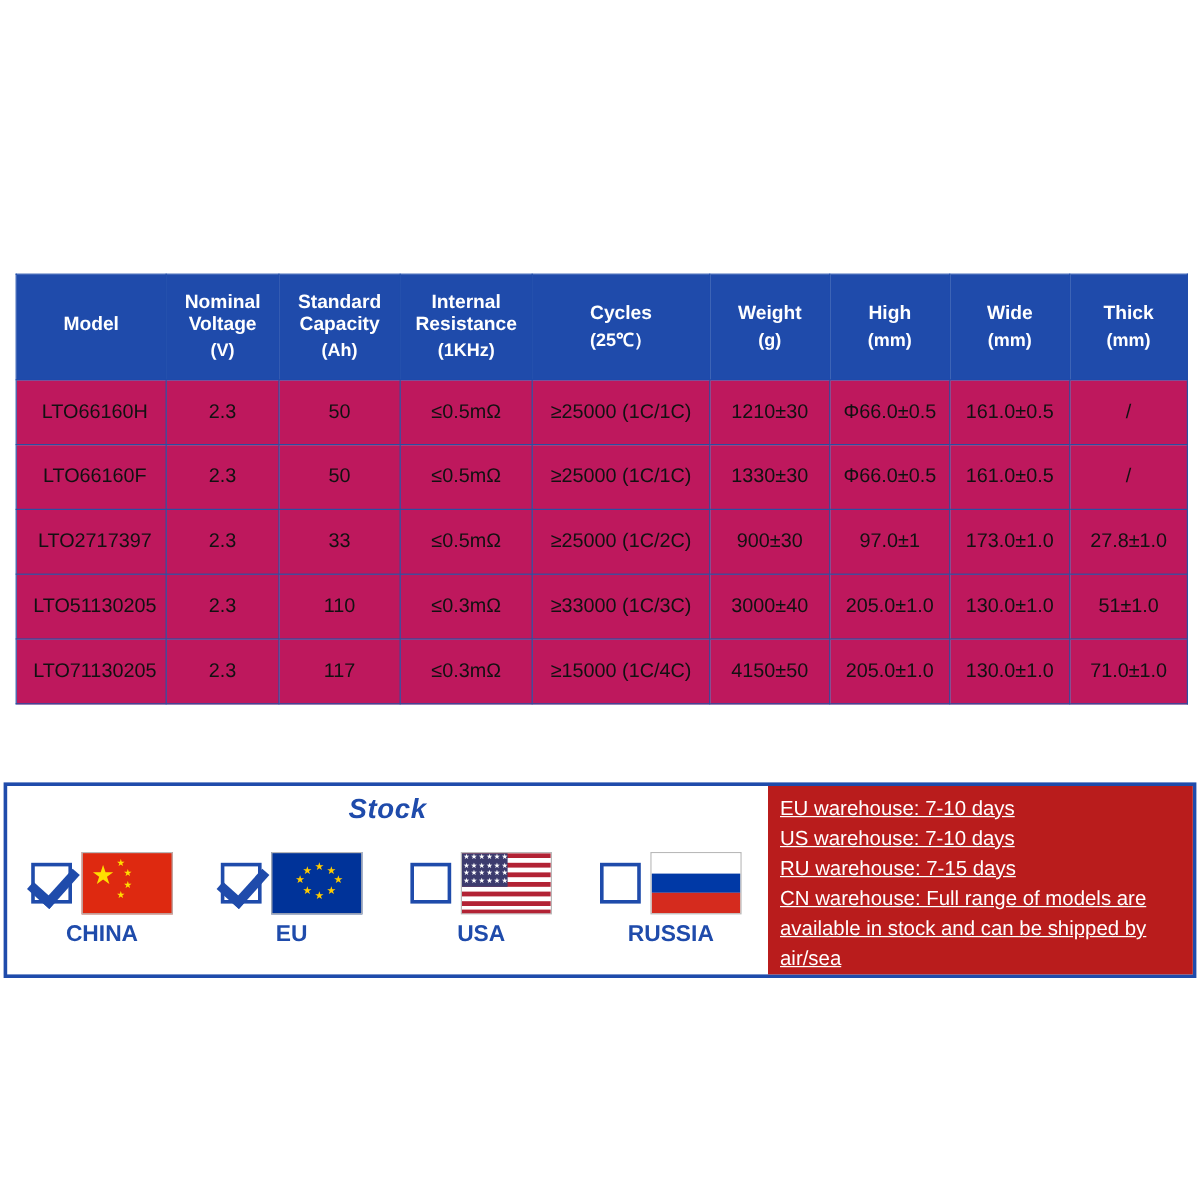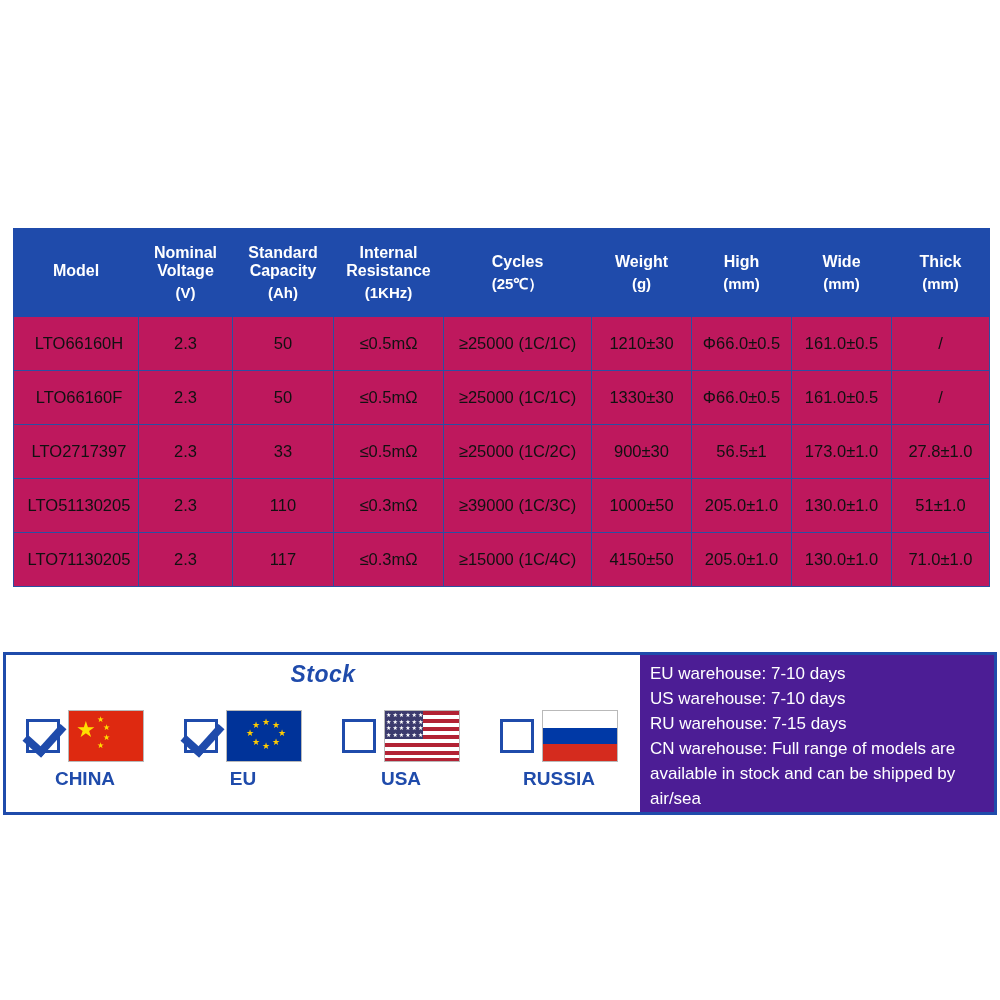--- a/index.html
+++ b/index.html
@@ -214,24 +214,25 @@
   .fl-ru .ru-w { position: absolute; left:0; top:0; width:100%; height:33.3%; background:#ffffff; }
   .fl-ru .ru-b { position: absolute; left:0; top:33.3%; width:100%; height:33.4%; background:#0039a6; }
   .fl-ru .ru-r { position: absolute; left:0; top:66.7%; width:100%; height:33.3%; background:#d52b1e; }
 
   .stock-right {
     position: absolute;
     right: 0;
     top: 0;
     width: 354px;
     height: 100%;
-    background: #4c1d95;
+    background: #b91c1c;
     color: #ffffff;
     box-sizing: border-box;
     padding: 6px 4px 4px 10px;
+    text-decoration: underline;
   }
   .stock-right .line {
     font-size: 17px;
     line-height: 25px;
     white-space: nowrap;
   }
   .stock-right .line.wrap {
     white-space: normal;
   }
 </style>
@@ -314,31 +315,31 @@
         <td>161.0±0.5</td>
         <td>/</td>
       </tr>
       <tr>
         <td class="model">LTO2717397</td>
         <td>2.3</td>
         <td>33</td>
         <td>≤0.5mΩ</td>
         <td>≥25000 (1C/2C)</td>
         <td>900±30</td>
-        <td>56.5±1</td>
+        <td>97.0±1</td>
         <td>173.0±1.0</td>
         <td>27.8±1.0</td>
       </tr>
       <tr>
         <td class="model">LTO51130205</td>
         <td>2.3</td>
         <td>110</td>
         <td>≤0.3mΩ</td>
-        <td>≥39000 (1C/3C)</td>
-        <td>1000±50</td>
+        <td>≥33000 (1C/3C)</td>
+        <td>3000±40</td>
         <td>205.0±1.0</td>
         <td>130.0±1.0</td>
         <td>51±1.0</td>
       </tr>
       <tr>
         <td class="model">LTO71130205</td>
         <td>2.3</td>
         <td>117</td>
         <td>≤0.3mΩ</td>
         <td>≥15000 (1C/4C)</td>

